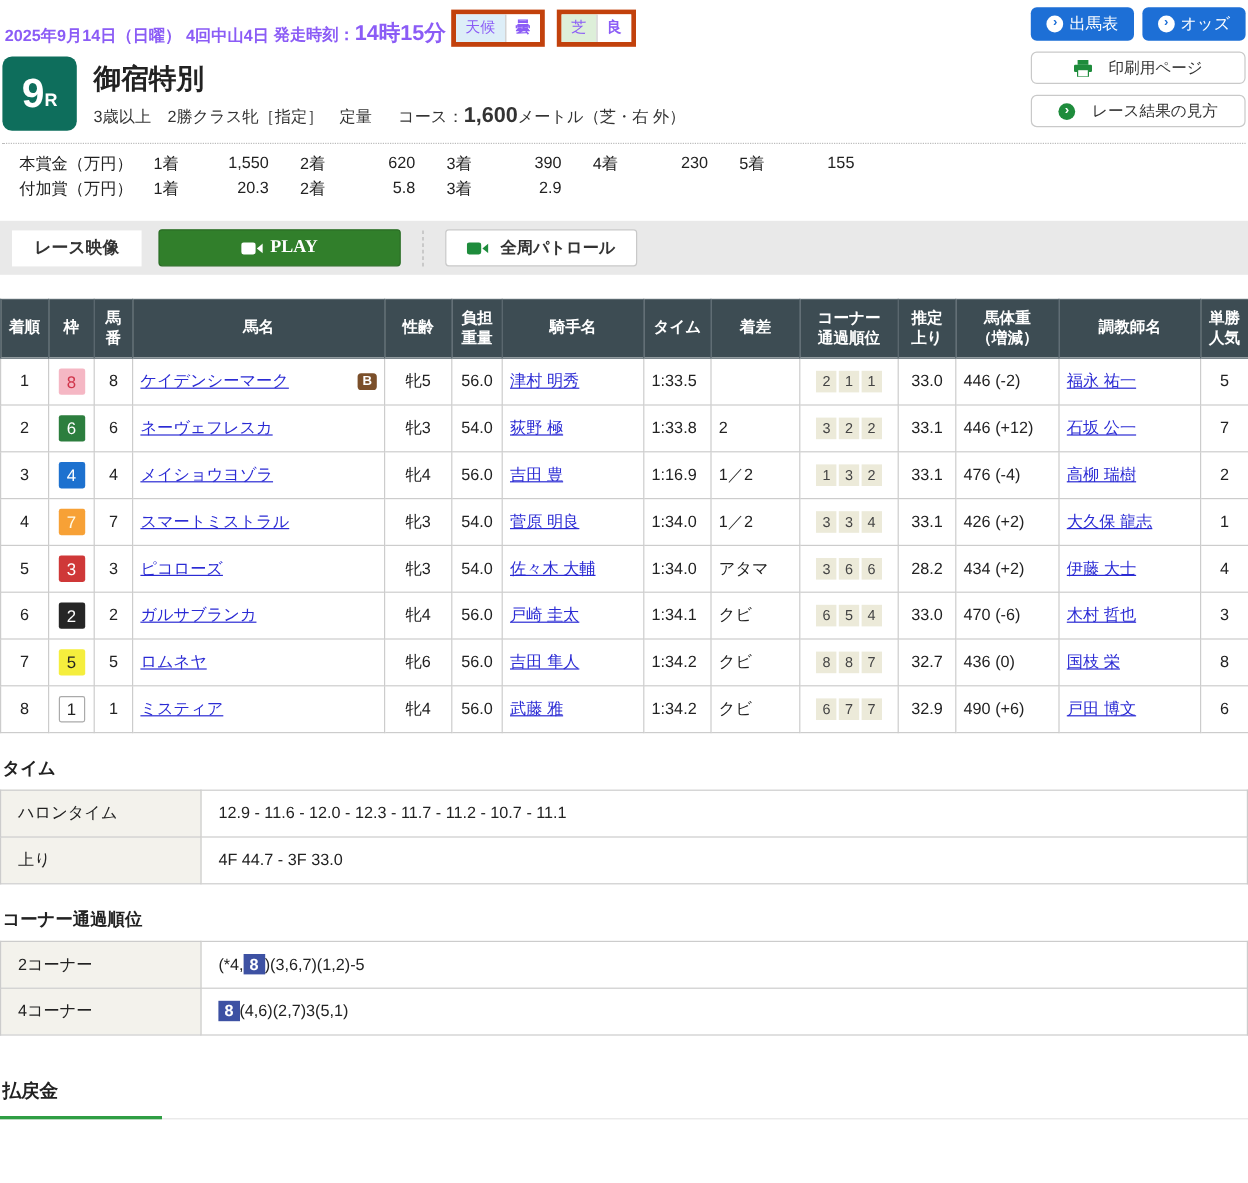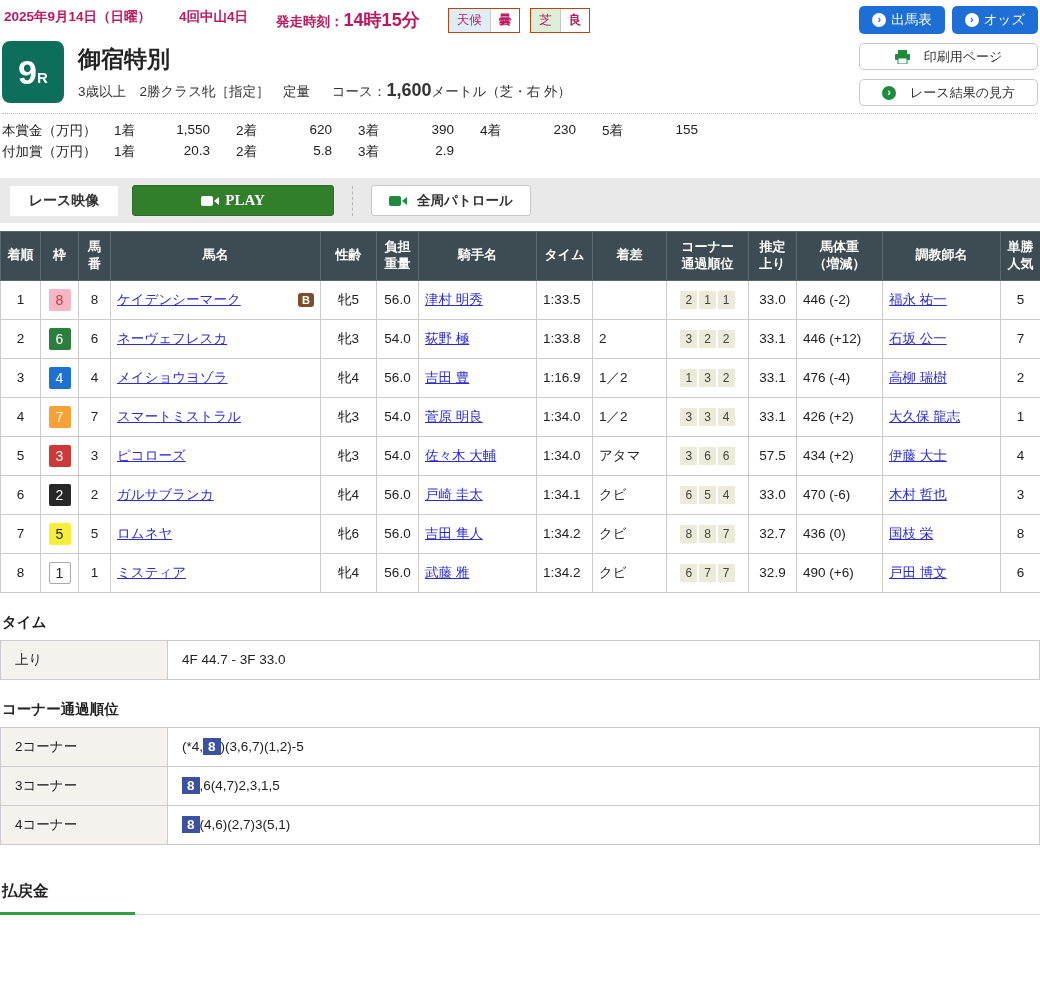--- a/index.html
+++ b/index.html
@@ -5,24 +5,24 @@
   * { box-sizing: border-box; }
   body {
     margin: 0; width: 1040px; background: #fff; color: #222;
     font-family: "Liberation Sans", "DejaVu Sans", sans-serif;
     font-size: 13.5px;
   }
   a { color: #2b2bd4; text-decoration: underline; }
 
   
   .header-wrap { position: relative; padding: 6px 2px 0 2px; }
-  .date-line { display: flex; align-items: flex-start; gap: 28px; font-weight: bold; color: #be185d; padding: 2px 2px 6px 2px; }
+  .date-line { display: flex; align-items: flex-end; gap: 4px; font-weight: bold; color: #8b5cf6; padding: 2px 2px 6px 2px; }
   .start-time { font-size: 18px; }
   .badge-group { display: inline-flex; gap: 10px; font-weight: normal; }
-  .badge { display: inline-flex; border: 1px solid #c2410c; font-size: 12.5px; }
+  .badge { display: inline-flex; border: 4px solid #c2410c; font-size: 12.5px; }
   .badge .b-label { padding: 3px 8px; }
   .badge .b-value { padding: 3px 8px; background: #fff; border-left: 1px solid #c9c9c9; font-weight: bold; }
   .badge.weather .b-label { background: #ddeef8; }
   .badge.turf .b-label { background: #ddefd9; }
 
   .race-line { display: flex; align-items: center; gap: 14px; padding: 2px 0 10px 0; border-bottom: 1px dotted #bbb; }
   .race-num { width: 62px; height: 62px; background: #0e6e5c; color: #fff; border-radius: 8px;
               display: flex; align-items: center; justify-content: center; flex: none; }
   .race-num .n { font-size: 34px; font-weight: bold; }
   .race-num .r { font-size: 15px; font-weight: bold; margin-top: 10px; }
@@ -36,39 +36,39 @@
   .btn-blue { flex: 1; background: #1d6fd6; color: #fff; font-weight: normal; font-size: 13.5px;
               border: none; border-radius: 5px; height: 28px; display: flex; align-items: center; justify-content: center; gap: 5px; cursor: pointer; }
   .btn-white { background: #fff; border: 1px solid #c9c9c9; border-radius: 5px; height: 27px; font-size: 13px; color: #333;
                display: flex; align-items: center; justify-content: center; gap: 14px; cursor: pointer; }
   .chev-circle { display: inline-flex; width: 14px; height: 14px; border-radius: 50%; background: #fff; color: #1d6fd6;
                  font-size: 11px; line-height: 1; align-items: center; justify-content: center; font-weight: bold; }
   .chev-circle.green { background: #1e8c3c; color: #fff; }
   .chev-circle::before { content: "›"; margin-top: -1px; }
 
   
-  .prize-block { padding: 8px 2px 4px 2px; font-size: 13.5px; }
+  .prize-block { padding: 8px 2px 4px 16px; font-size: 13.5px; }
   .prize-row { display: flex; margin-bottom: 3px; }
   .prize-label { width: 112px; }
   .prize-pair { display: flex; }
   .prize-place { width: 44px; text-align: left; }
   .prize-val { width: 52px; text-align: right; margin-right: 26px; }
 
   
   .video-strip { background: #e9e9e9; margin-top: 10px; padding: 7px 10px; display: flex; align-items: center; }
   .btn-race-video { background: #fff; border: none; width: 108px; height: 30px; font-size: 14px; font-weight: bold; color: #333; cursor: pointer; }
   .btn-play { background: #317f2b; border: 1px solid #2a6d25; border-radius: 3px; color: #fff; font-weight: bold; font-size: 15px;
               width: 202px; height: 31px; margin-left: 14px; display: flex; align-items: center; justify-content: center; gap: 6px; cursor: pointer; font-family: Liberation Serif, serif; }
   .vsep { border-left: 1px dashed #b5b5b5; height: 30px; margin: 0 18px; }
   .btn-patrol { background: #fff; border: 1px solid #c9c9c9; border-radius: 3px; width: 160px; height: 31px; font-size: 13.5px; font-weight: bold;
                 color: #333; display: flex; align-items: center; justify-content: center; gap: 10px; cursor: pointer; }
   .cam-icon { display: inline-block; }
 
   
-  table.results { width: 1040px; border-collapse: collapse; margin-top: 8px; table-layout: fixed; }
+  table.results { width: 1040px; border-collapse: collapse; margin-top: 20px; table-layout: fixed; }
   table.results th { background: #3d4c53; color: #fff; font-size: 13px; font-weight: bold; padding: 7px 2px;
                      border: 1px solid #5a686f; white-space: pre-line; line-height: 1.3; text-align: center; }
   table.results td { border: 1px solid #ccc; padding: 8px 6px; background: #fff; }
   td.c { text-align: center; }
   td.name-cell { padding-left: 12px; }
   .name-flex { display: flex; align-items: center; }
   .name-flex a { margin-right: auto; }
   .b-badge { background: #7b4f2a; color: #fff; font-size: 11px; font-weight: bold; padding: 1px 4px; border-radius: 3px; }
   .waku-box { display: inline-block; width: 22px; height: 22px; line-height: 22px; text-align: center; font-size: 14px; border-radius: 2px; }
   .waku-1 { background: #fff; color: #222; border: 1px solid #aaa; line-height: 20px; }
@@ -332,21 +332,21 @@
       <td class="c">5</td>
       <td class="c"><span class="waku-box waku-3">3</span></td>
       <td class="c">3</td>
       <td class="name-cell"><a href="#">ピコローズ</a></td>
       <td class="c">牝3</td>
       <td class="c">54.0</td>
       <td><a href="#">佐々木 大輔</a></td>
       <td>1:34.0</td>
       <td>アタマ</td>
       <td class="c"><span class="cpos">3</span><span class="cpos">6</span><span class="cpos">6</span></td>
-      <td class="c">57.5</td>
+      <td class="c">28.2</td>
       <td>434 (+2)</td>
       <td><a href="#">伊藤 大士</a></td>
       <td class="c">4</td>
     </tr>
     <tr>
       <td class="c">6</td>
       <td class="c"><span class="waku-box waku-2">2</span></td>
       <td class="c">2</td>
       <td class="name-cell"><a href="#">ガルサブランカ</a></td>
       <td class="c">牝4</td>
@@ -391,39 +391,39 @@
       <td>490 (+6)</td>
       <td><a href="#">戸田 博文</a></td>
       <td class="c">6</td>
     </tr>
   </tbody>
 </table>
 
 <div class="section-title">タイム</div>
 <table class="info">
   <tbody>
+      <tr>
+    <td class="ilabel">ハロンタイム</td>
+    <td>12.9 - 11.6 - 12.0 - 12.3 - 11.7 - 11.2 - 10.7 - 11.1</td>
+  </tr>
   <tr>
     <td class="ilabel">上り</td>
     <td>4F 44.7 - 3F 33.0</td>
   </tr>
 </tbody>
   </table>
 
 <div class="section-title">コーナー通過順位</div>
 <table class="info">
   <tbody>
       <tr>
     <td class="ilabel">2コーナー</td>
     <td><span>(*4,</span><span class="hl8">8</span><span>)(3,6,7)(1,2)-5</span></td>
   </tr>
   <tr>
-    <td class="ilabel">3コーナー</td>
-    <td><span></span><span class="hl8">8</span><span>,6(4,7)2,3,1,5</span></td>
-  </tr>
-  <tr>
     <td class="ilabel">4コーナー</td>
     <td><span></span><span class="hl8">8</span><span>(4,6)(2,7)3(5,1)</span></td>
   </tr>
 </tbody>
   </table>
 
 <div class="payout-title">払戻金</div>
 <div class="title-underline">
     <span class="green-seg"></span>
   </div>

